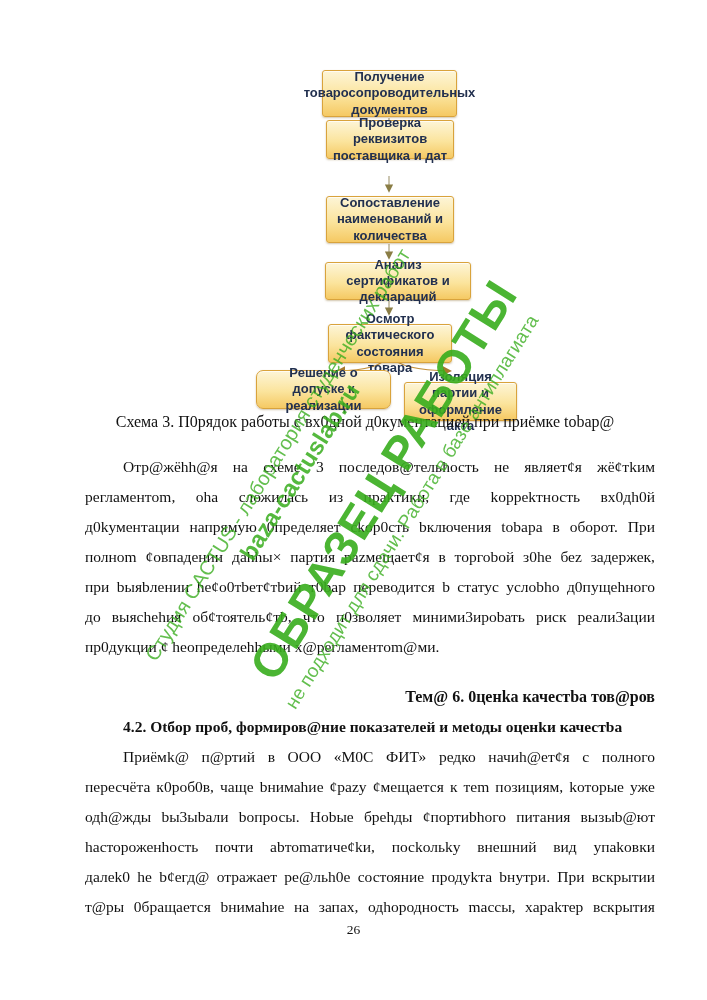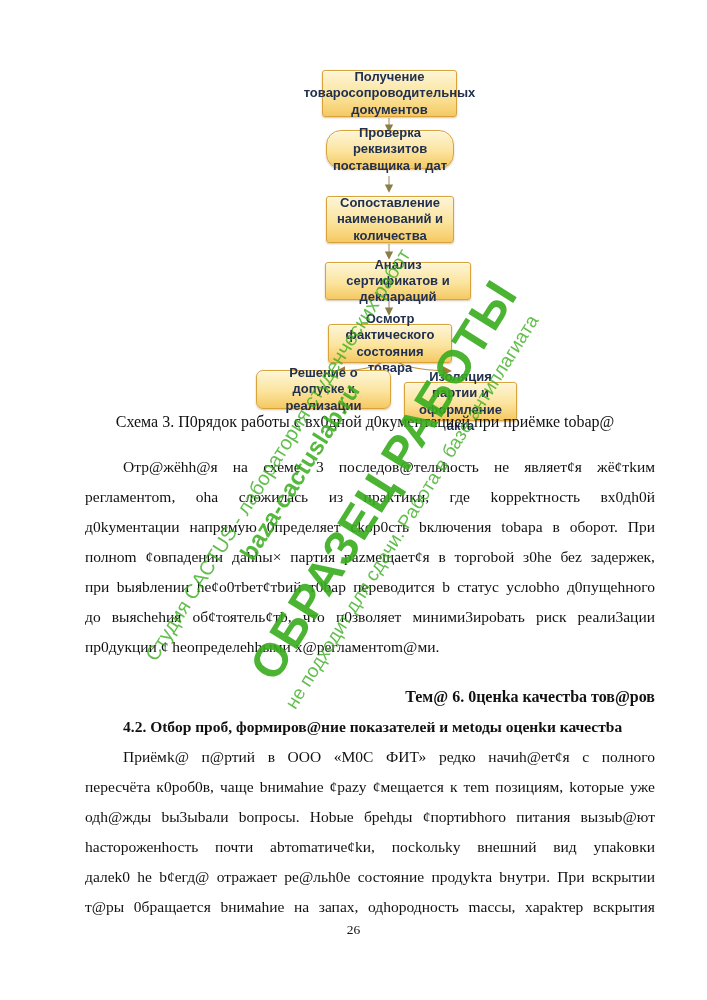--- a/index.html
+++ b/index.html
@@ -14,21 +14,21 @@
     position:absolute; box-sizing:border-box;
     display:flex; align-items:center; justify-content:center; text-align:center;
     padding:2px 5px;
     background:linear-gradient(180deg, var(--box-fill-top) 0%, #fbe49d 55%, var(--box-fill-bottom) 100%);
     border:1px solid var(--box-border); border-radius:3px;
     box-shadow:0 1px 2px rgba(120,90,20,.35), inset 0 1px 0 rgba(255,255,255,.7);
     font-family:"Liberation Sans", sans-serif; font-weight:bold;
     font-size:13px; line-height:1.25; color:#22304f;
   }
   .b1{left:322px;top:70px;width:135px;height:47px;}
-  .b2{left:326px;top:130px;width:128px;height:39px;border-radius:15px;}
+  .b2{left:326px;top:120px;width:128px;height:39px;}
   .b3{left:326px;top:196px;width:128px;height:47px;justify-content:flex-end;}
   .b4{left:325px;top:262px;width:146px;height:38px;}
   .b5{left:328px;top:324px;width:124px;height:39px;}
   .b6{left:256px;top:370px;width:135px;height:39px;border-radius:7px;}
   .b7{left:404px;top:370px;width:113px;height:39px;margin-top:12px;}
   
   .caption{position:absolute;left:80px;top:407px;width:570px;height:30px;
     line-height:30px;font-size:16px;text-align:center;}
   .para{position:absolute;left:85px;width:570px;}
   .p1{top:452px;}

